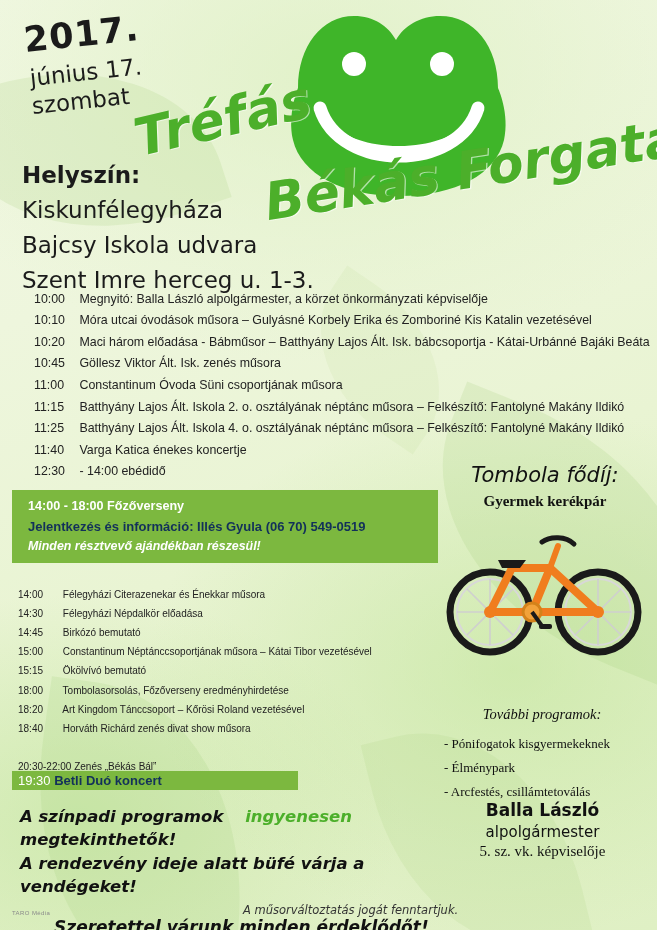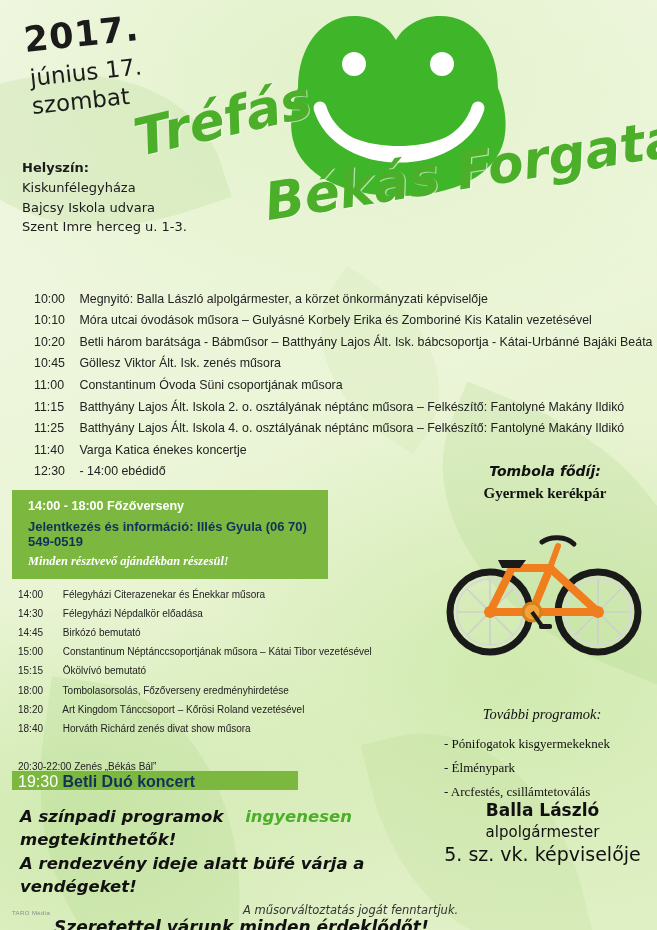--- a/index.html
+++ b/index.html
@@ -117,21 +117,21 @@
     text-shadow: 1px 1px 0 rgba(255,255,255,0.6);
   }
 
   
   .venue {
     position: absolute;
     left: 22px;
     top: 158px;
     color: #1b1b1b;
     font-family: "DejaVu Sans", sans-serif;
-    font-size: 13px;
+    font-size: 23px;
     line-height: 1.52;
   }
   .venue .vlabel { font-weight: bold; }
 
   
   .program-1 {
     position: absolute;
     left: 18px;
     top: 288px;
     width: 620px;
@@ -154,21 +154,21 @@
     padding: 4.6px 0;
     white-space: nowrap;
   }
   .prow .ptime { display: inline-block; min-width: 42px; }
 
   
   .green-box {
     position: absolute;
     left: 12px;
     top: 490px;
-    width: 316px;
+    width: 426px;
     background: #7cb83f;
     padding: 7px 10px 9px 10px;
     box-sizing: border-box;
   }
   .gb-line1 {
     color: #ffffff;
     font-size: 12.6px;
     font-weight: bold;
     padding: 2px 0 5px 6px;
   }
@@ -177,37 +177,36 @@
     font-size: 13px;
     font-weight: bold;
     padding: 1px 0 4px 6px;
   }
   .gb-line3 {
     color: #ffffff;
     font-size: 12.4px;
     font-weight: bold;
     font-style: italic;
     padding: 1px 0 1px 6px;
-    font-family: Liberation Serif, serif;
   }
 
   
   .green-strip {
     position: absolute;
     left: 12px;
     top: 771px;
     width: 286px;
     height: 19px;
     background: #7cb83f;
   }
   .green-strip-text {
     position: absolute;
     left: 18px;
     top: 773px;
-    font-size: 16px;
+    font-size: 13px;
     color: #ffffff;
   }
   .green-strip-text b { color: #12305a; }
 
   
   .closing {
     position: absolute;
     left: 20px;
     top: 805px;
     width: 420px;
@@ -225,24 +224,24 @@
   
   .tombola {
     position: absolute;
     left: 440px;
     top: 463px;
     width: 210px;
     text-align: center;
     font-family: "DejaVu Sans", sans-serif;
   }
   .tombola .t1 {
-    font-size: 14px;
-    font-style: italic;
-    color: #111;
-    font-weight: bold;
+    font-size: 21px;
+    font-style: italic;
+    color: #111;
+    font-weight: normal;
   }
   .tombola .t2 {
     font-size: 15px;
     font-weight: bold;
     color: #111;
     margin-top: 6px;
     font-family: Liberation Serif, serif;
   }
 
   
@@ -281,21 +280,21 @@
     position: absolute;
     left: 430px;
     top: 800px;
     width: 225px;
     text-align: center;
     font-family: "DejaVu Sans", sans-serif;
     color: #111;
   }
   .signature .s1 { font-size: 17px; font-weight: bold; }
   .signature .s2 { font-size: 15px; margin-top: 3px; }
-  .signature .s3 { font-size: 19px; margin-top: 2px; }
+  .signature .s3 { font-size: 15px; margin-top: 2px; font-family: Liberation Serif, serif; }
 
   
   .disclaimer {
     position: absolute;
     left: 243px;
     top: 903px;
     font-family: "DejaVu Sans", sans-serif;
     font-style: italic;
     font-size: 11.5px;
     color: #333;
@@ -347,21 +346,21 @@
   <div class="venue">
     <div class="vlabel">Helyszín:</div>
     <div>Kiskunfélegyháza</div>
     <div>Bajcsy Iskola udvara</div>
     <div>Szent Imre herceg u. 1-3.</div>
   </div>
 
   <div class="program-1">
       <span class="prow"><span class="ptime">10:00</span><span> Megnyitó: Balla László alpolgármester, a körzet önkormányzati képviselője</span></span>
       <span class="prow"><span class="ptime">10:10</span><span> Móra utcai óvodások műsora – Gulyásné Korbely Erika és Zomboriné Kis Katalin vezetésével</span></span>
-      <span class="prow"><span class="ptime">10:20</span><span> Betli három barátsága - Bábműsor – Batthyány Lajos Ált. Isk. bábcsoportja - Kátai-Urbánné Bajáki Beáta</span></span>
+      <span class="prow"><span class="ptime">10:20</span><span> Maci három előadása - Bábműsor – Batthyány Lajos Ált. Isk. bábcsoportja - Kátai-Urbánné Bajáki Beáta</span></span>
       <span class="prow"><span class="ptime">10:45</span><span> Göllesz Viktor Ált. Isk. zenés műsora</span></span>
       <span class="prow"><span class="ptime">11:00</span><span> Constantinum Óvoda Süni csoportjának műsora</span></span>
       <span class="prow"><span class="ptime">11:15</span><span> Batthyány Lajos Ált. Iskola 2. o. osztályának néptánc műsora – Felkészítő: Fantolyné Makány Ildikó</span></span>
       <span class="prow"><span class="ptime">11:25</span><span> Batthyány Lajos Ált. Iskola 4. o. osztályának néptánc műsora – Felkészítő: Fantolyné Makány Ildikó</span></span>
       <span class="prow"><span class="ptime">11:40</span><span> Varga Katica énekes  koncertje</span></span>
       <span class="prow"><span class="ptime">12:30</span><span> - 14:00 ebédidő</span></span>
     </div>
 
   <div class="green-box">
     <div class="gb-line1">14:00 - 18:00 Főzőverseny</div>

